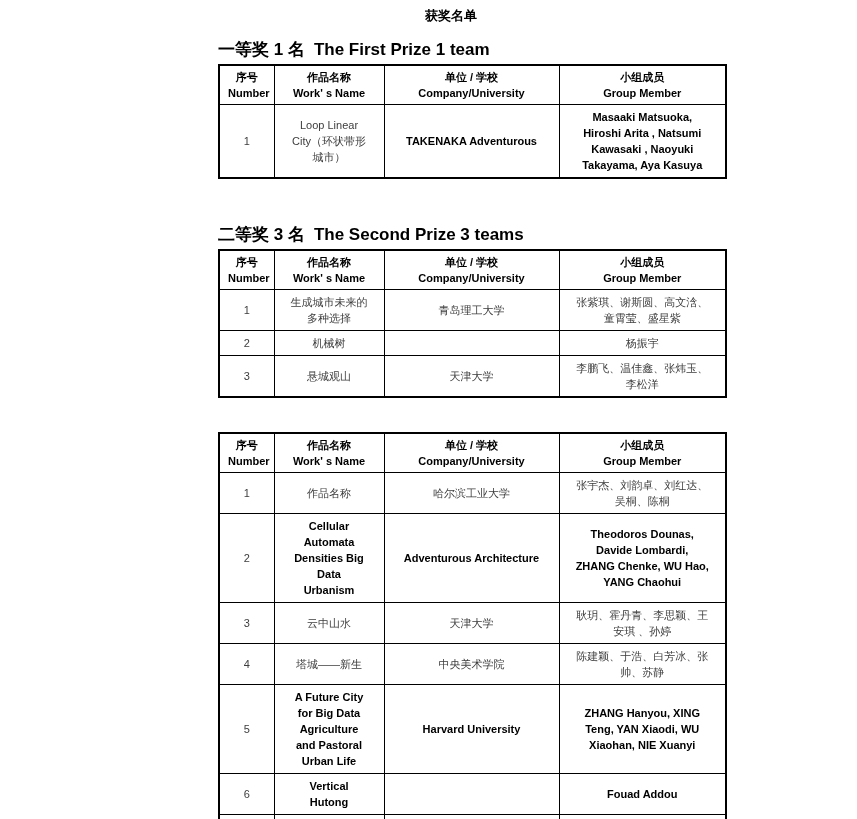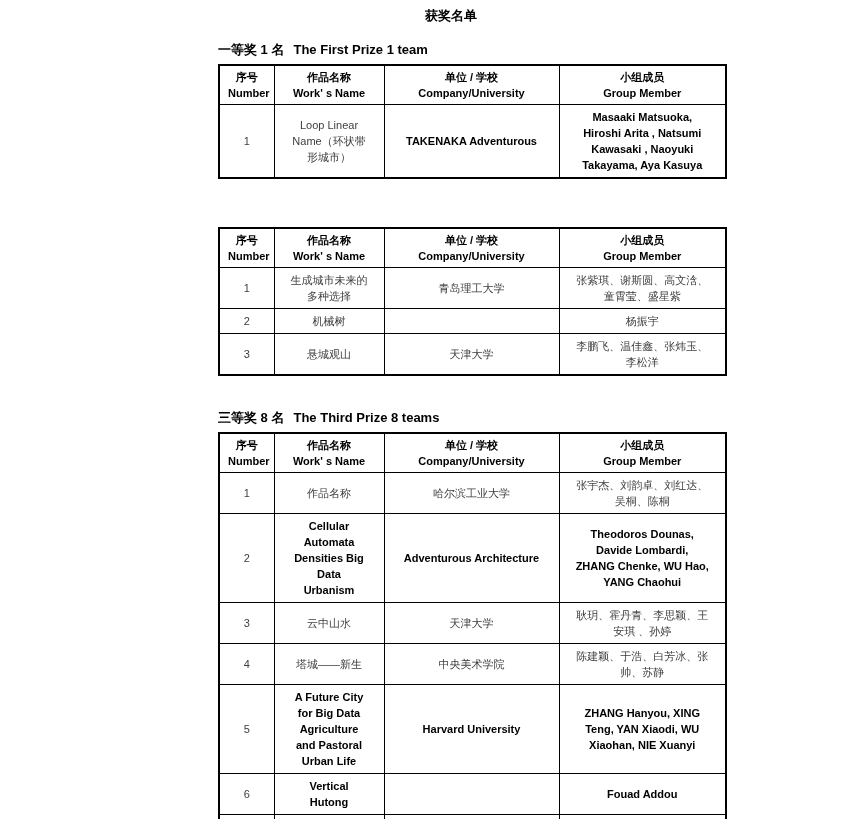--- a/index.html
+++ b/index.html
@@ -11,21 +11,21 @@
   .content{margin-left:160px;width:552px;}
   .doc-title{
     text-align:center;font-size:13px;font-weight:bold;color:#000;
     margin:0;padding-top:8px;line-height:15px;
   }
   .doc-subtitle{
     text-align:center;font-size:13px;font-weight:bold;color:#000;
     margin:0;padding-top:21px;line-height:15px;
   }
   .section-heading{
-    font-size:13px;font-weight:bold;color:#000;
+    font-size:17px;font-weight:bold;color:#000;
     margin:0 0 6px 43px;line-height:16px;
   }
   .section-heading .h-en{margin-left:9px;}
   .prize-section{margin:0;}
   .prize-section.s1{margin-top:19px;}
   .prize-section.s2{margin-top:48px;}
   .prize-section.s3{margin-top:34px;}
   table.winners{
     border-collapse:collapse;table-layout:fixed;
     margin-left:43px;width:507px;background:#fff;
@@ -81,28 +81,29 @@
                 </th>
                 <th>
                   <div>小组成员</div>
                   <div>Group Member</div>
                 </th>
               </tr>
             </thead>
             <tbody>
               <tr>
                 <td>1</td>
-                <td>Loop Linear Name（环状带形城市）</td>
+                <td>Loop Linear City（环状带形城市）</td>
                 <td class="latin">TAKENAKA Adventurous</td>
                 <td class="latin">Masaaki Matsuoka, Hiroshi Arita , Natsumi Kawasaki , Naoyuki Takayama, Aya Kasuya</td>
               </tr>
             </tbody>
           </table>
         </section>
         <section class="prize-section s2">
+          <h3 class="section-heading"><span class="h-zh">二等奖 3 名</span><span class="h-en">The Second Prize 3 teams</span></h3>
           <table class="winners">
             <colgroup>
               <col class="c-num">
               <col class="c-work">
               <col class="c-company">
               <col class="c-members">
             </colgroup>
             <thead>
               <tr>
                 <th>
@@ -139,21 +140,20 @@
               <tr>
                 <td>3</td>
                 <td>悬城观山</td>
                 <td>天津大学</td>
                 <td>李鹏飞、温佳鑫、张炜玉、李松洋</td>
               </tr>
             </tbody>
           </table>
         </section>
         <section class="prize-section s3">
-          <h3 class="section-heading"><span class="h-zh">三等奖 8 名</span><span class="h-en">The Third Prize 8 teams</span></h3>
           <table class="winners">
             <colgroup>
               <col class="c-num">
               <col class="c-work">
               <col class="c-company">
               <col class="c-members">
             </colgroup>
             <thead>
               <tr>
                 <th>

